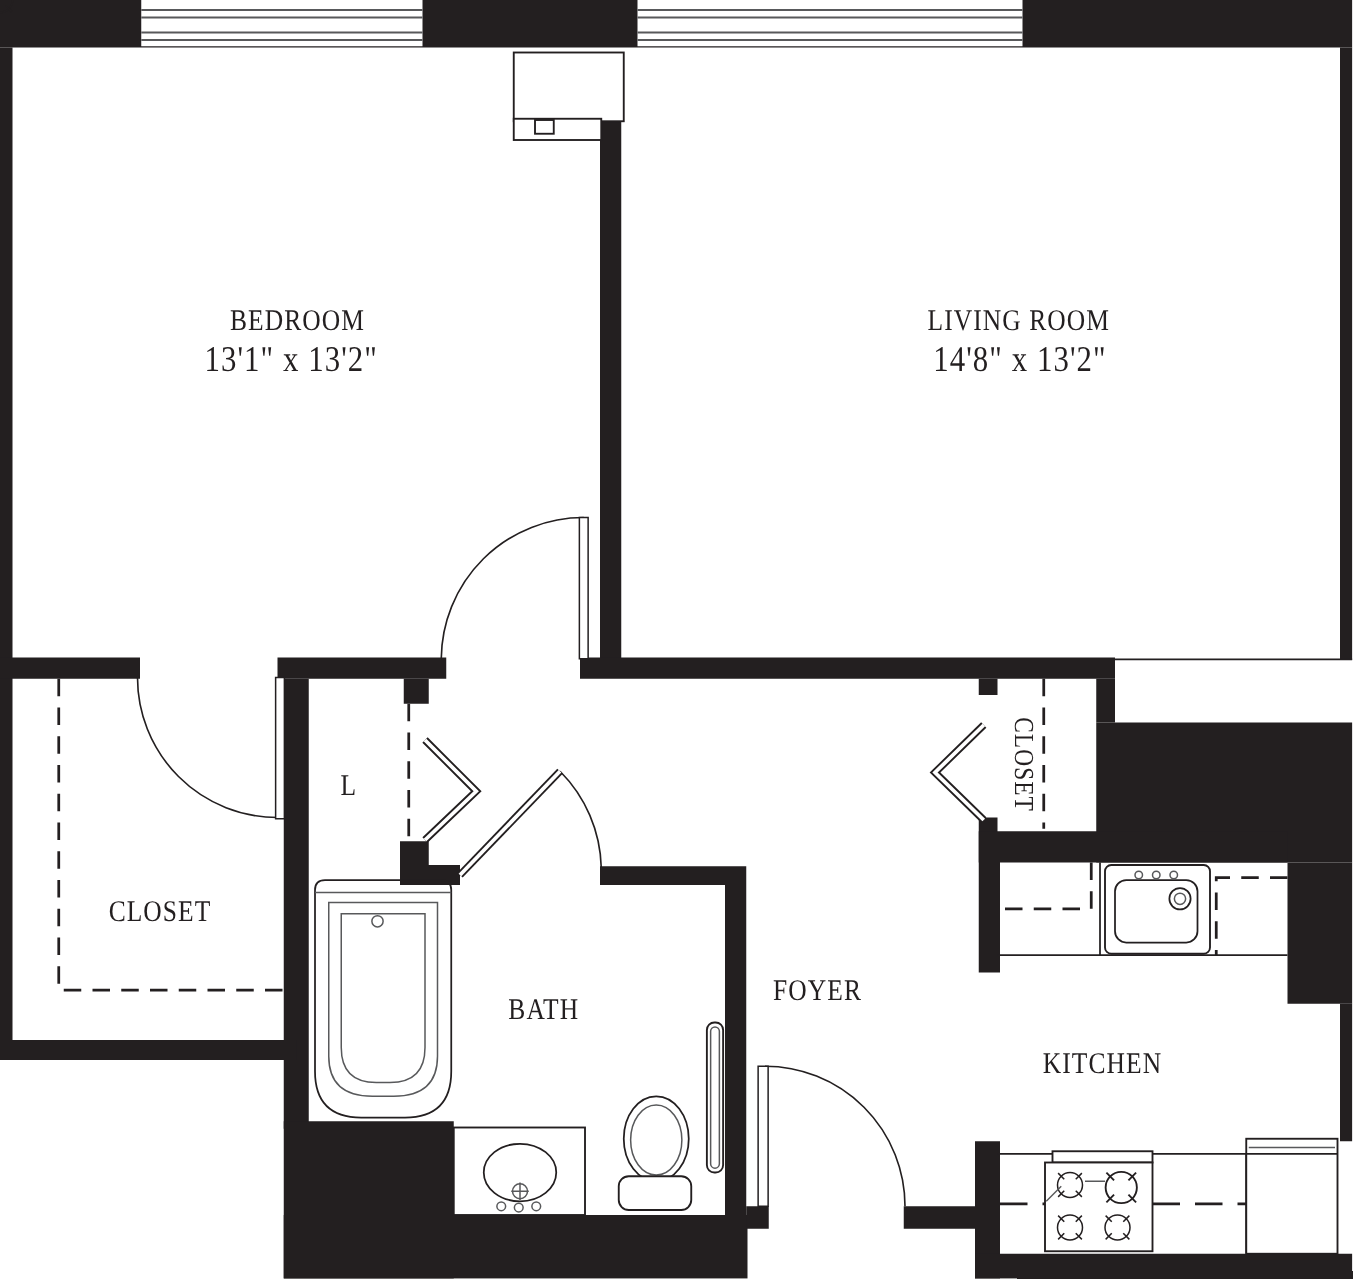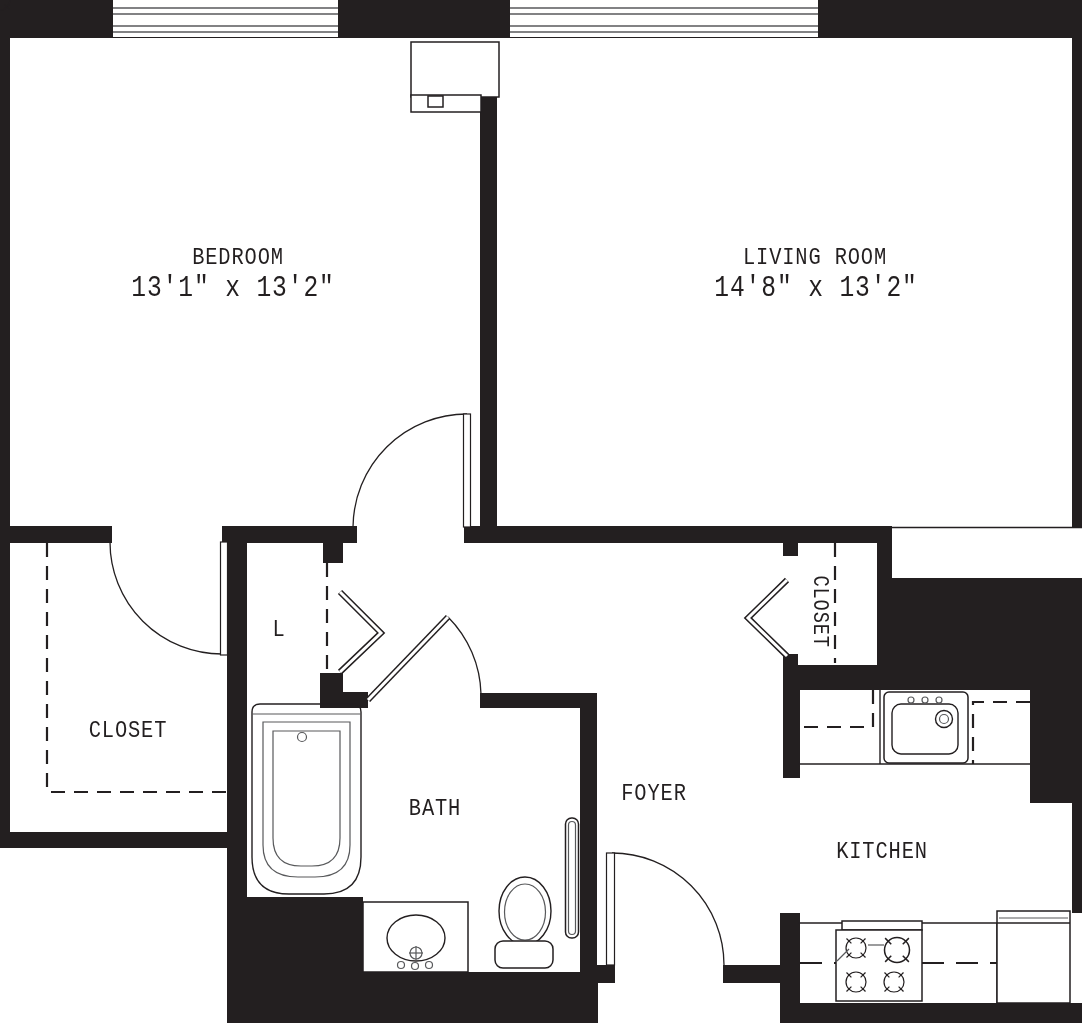--- a/index.html
+++ b/index.html
@@ -1,18 +1,18 @@
 <!DOCTYPE html>
 <html style="--ink: #231f20; --gray: #58595b; --bg: #ffffff;"><head>
 <meta charset="utf-8">
 <style>
   :root { --ink:#231f20; --gray:#58595b; --bg:#ffffff; }
   html,body{margin:0;padding:0;background:var(--bg);}
   .plan{position:relative;width:1082px;height:1023px;background:var(--bg);
-        font-family:Liberation Mono, monospace;overflow:hidden;}
+        font-family:Liberation Serif, serif;overflow:hidden;}
   svg{position:absolute;left:0;top:0;}
   .wall{fill:var(--ink);stroke:none;}
   .fix{fill:#fff;stroke:var(--ink);stroke-width:1.5;}
   .ln{stroke:var(--ink);stroke-width:1.4;fill:none;}
   .thin{stroke:var(--gray);stroke-width:1.2;fill:none;}
   .winline{stroke:var(--gray);stroke-width:1.5;}
   .dash{stroke:var(--ink);stroke-width:2.2;fill:none;stroke-dasharray:14 9;}
   .dashlong{stroke:var(--ink);stroke-width:2.2;fill:none;stroke-dasharray:22 12;}
   .dblb{stroke:var(--ink);stroke-width:6;fill:none;stroke-linejoin:miter;}
   .dblw{stroke:#fff;stroke-width:3;fill:none;stroke-linejoin:miter;}

